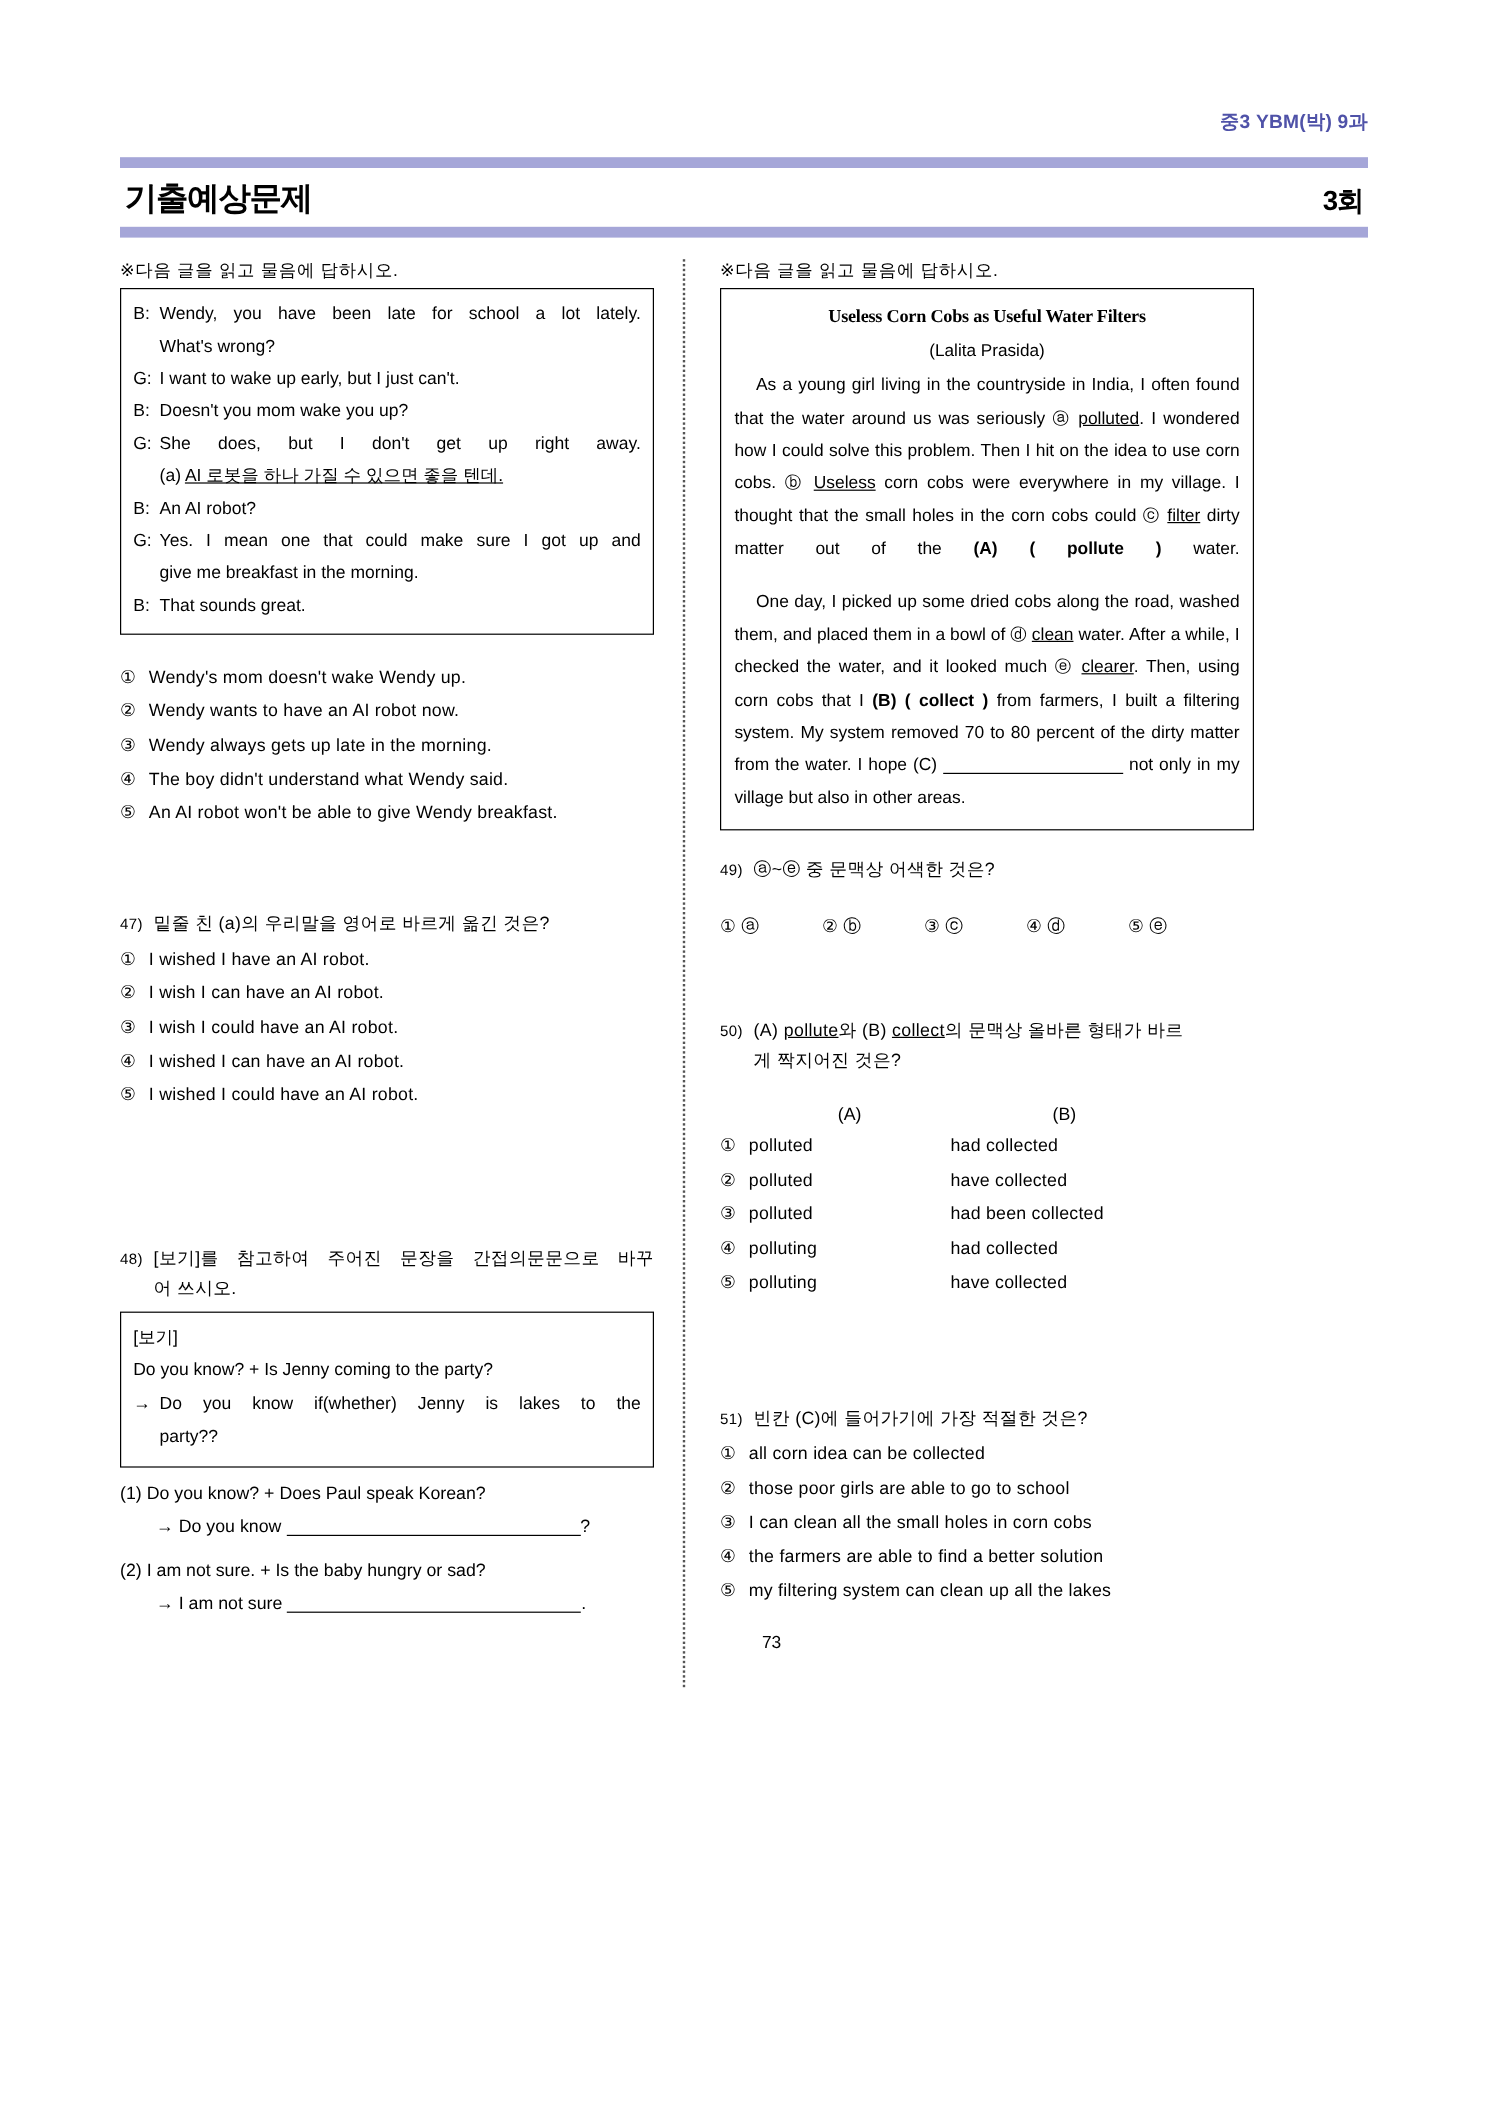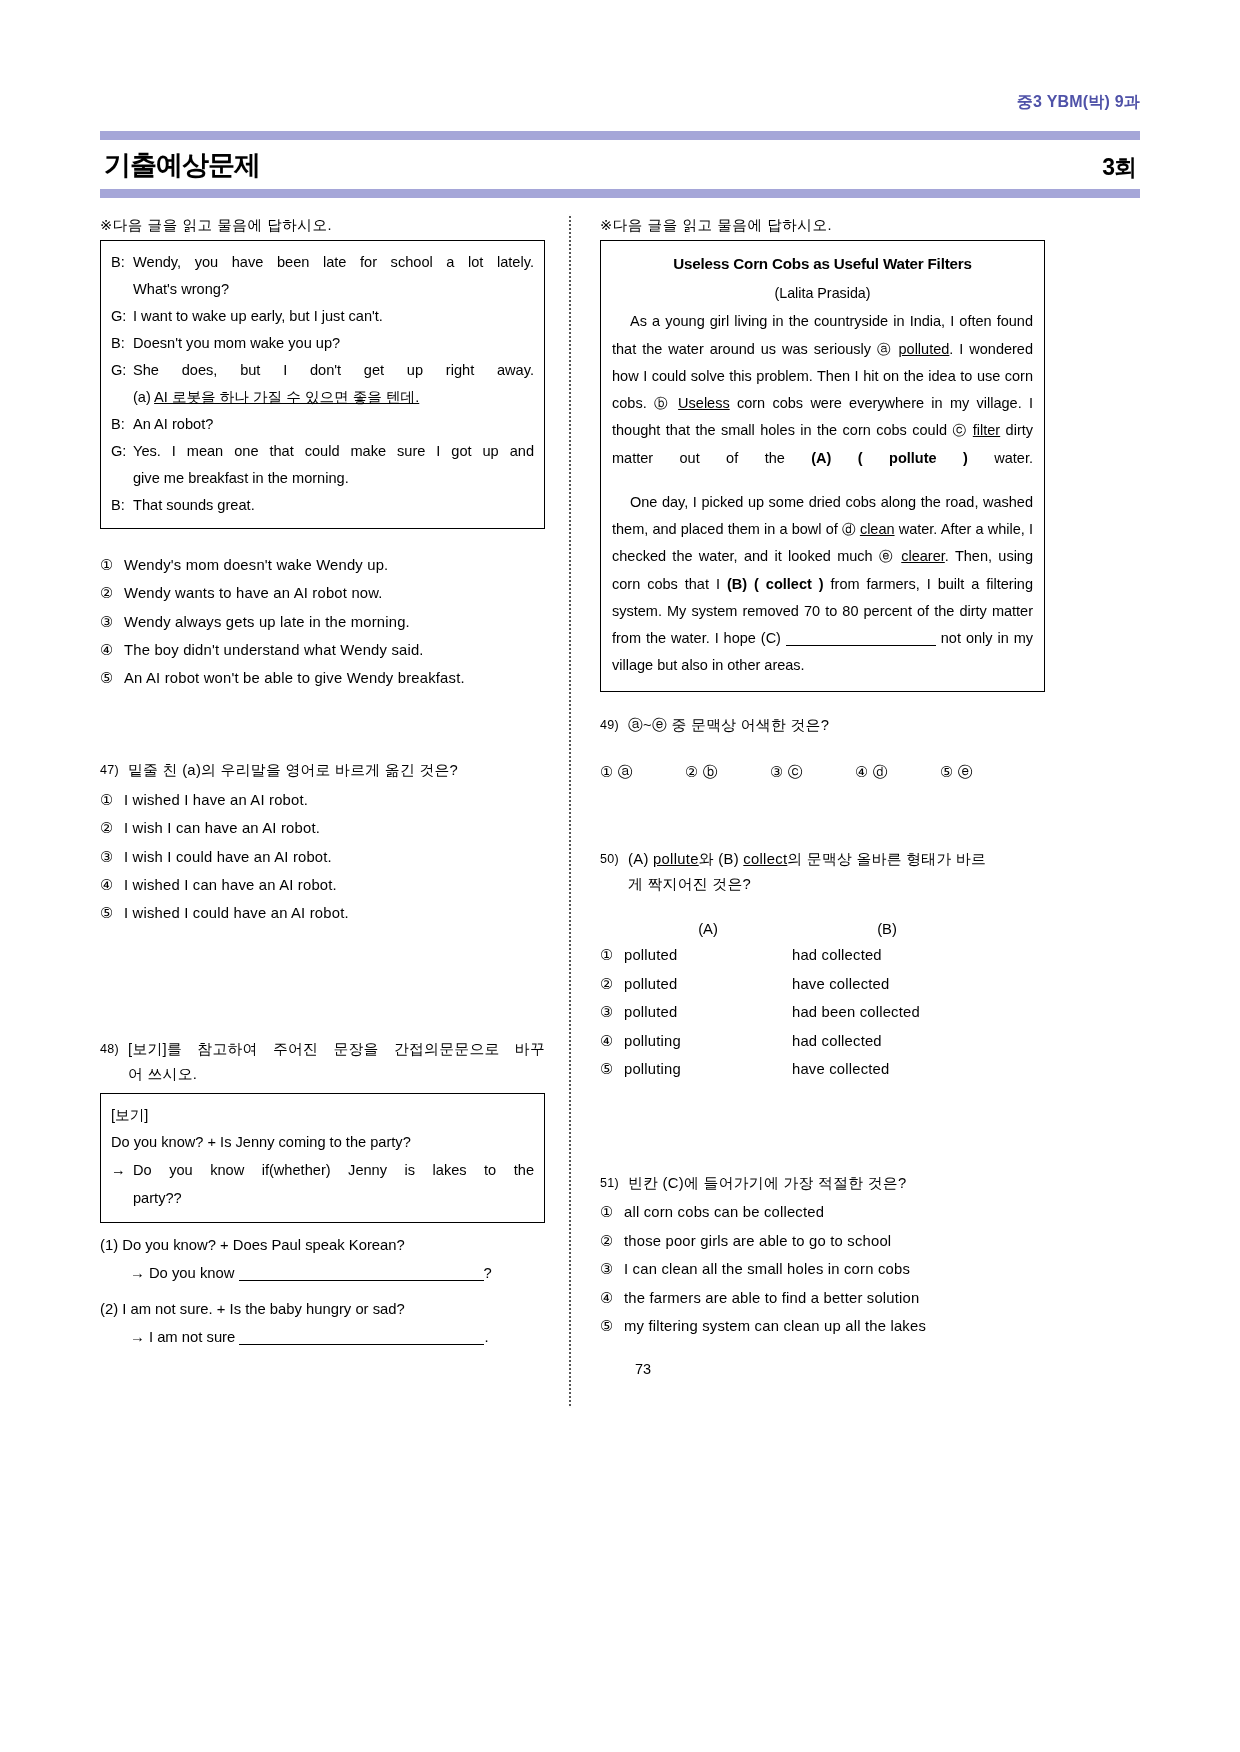--- a/index.html
+++ b/index.html
@@ -103,21 +103,21 @@
   .gap{height:22px;}
 
   
   .passage{
     border:1px solid #000;
     padding:9px 11px 11px 11px;
     font-size:14.5px;
     line-height:1.88;
     box-sizing:border-box;
   }
-  .ptitle{text-align:center;font-weight:bold;font-size:15.2px;letter-spacing:-.2px;}
+  .ptitle{text-align:center;font-weight:bold;font-size:15.2px;letter-spacing:-.2px;font-family:Liberation Serif, serif;}
   .pauthor{text-align:center;font-size:14.3px;margin-top:1px;}
   .ppara{
     text-align:justify;text-align-last:justify;
     text-indent:18px;
     margin-top:2px;
   }
   .ppara.last{text-align-last:left;}
   .ppara2{margin-top:17px;}
   .blankline{
     display:inline-block;
@@ -392,21 +392,21 @@
       <div class="gap"></div>
 
       <div class="qblock">
         <div class="qhead">
           <div class="qnum">51)</div>
           <div class="qtext">빈칸 (C)에 들어가기에 가장 적절한 것은?</div>
         </div>
         <div class="opts" id="q51-options">
             <div class="opt">
               <div class="opt-mark">①</div>
-              <div class="opt-txt">all corn cobs can be collected</div>
+              <div class="opt-txt">all corn idea can be collected</div>
             </div>
             <div class="opt">
               <div class="opt-mark">②</div>
               <div class="opt-txt">those poor girls are able to go to school</div>
             </div>
             <div class="opt">
               <div class="opt-mark">③</div>
               <div class="opt-txt">I can clean all the small holes in corn cobs</div>
             </div>
             <div class="opt">

